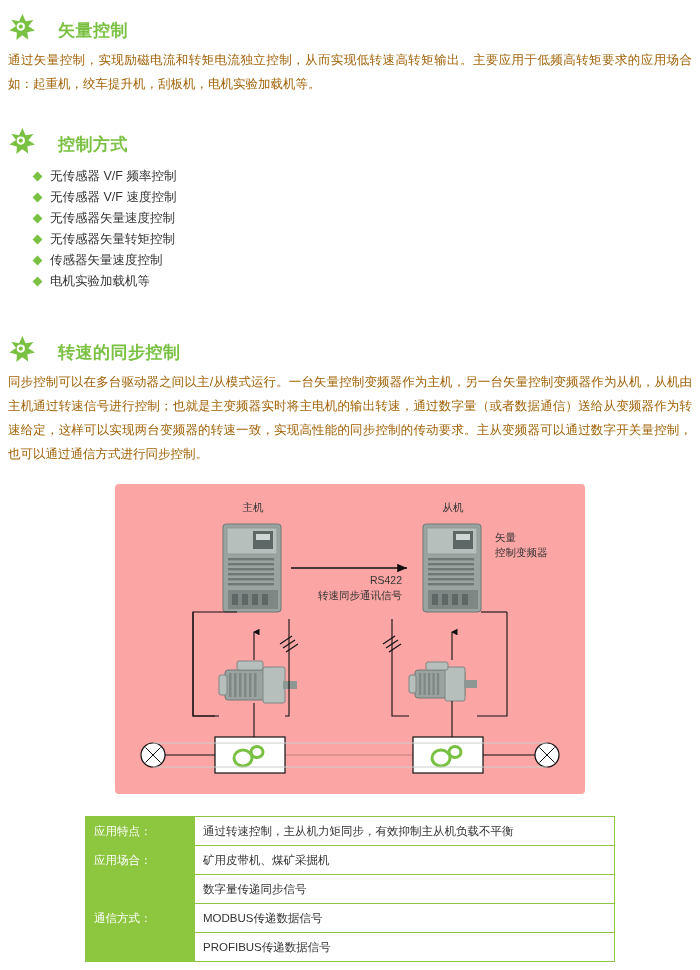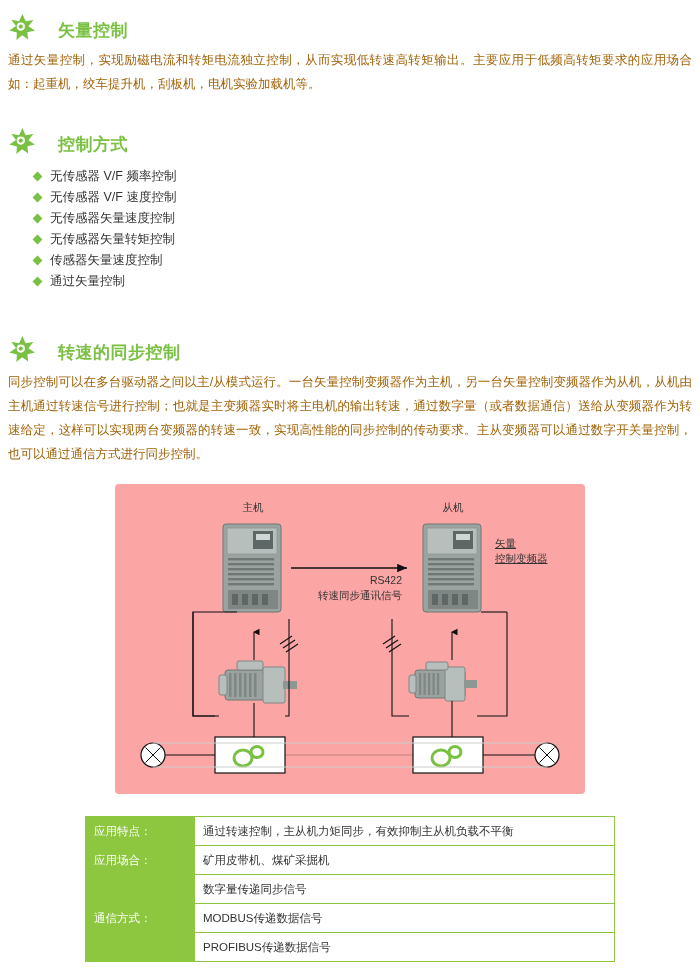--- a/index.html
+++ b/index.html
@@ -171,21 +171,21 @@
     <li>
         <span class="diamond"></span>
         <span>无传感器矢量转矩控制</span>
       </li>
     <li>
         <span class="diamond"></span>
         <span>传感器矢量速度控制</span>
       </li>
     <li>
         <span class="diamond"></span>
-        <span>通过矢量控制</span>
+        <span>电机实验加载机等</span>
       </li>
   </ul>
 
   <div class="section-head" style="margin-top:38px;">
     <span class="star">
       <svg width="30" height="30" viewBox="0 0 30 30" xmlns="http://www.w3.org/2000/svg">
         <path d="M14.5 2 L17.6 9.2 L25.4 8.1 L20.4 14.2 L27 18.6 L19.3 20.2 L20.2 27.6 L14.2 23.2 L8.4 28 L8.9 20.4 L1.4 18.4 L8 14.1 L3.3 7.8 L11 9.3 Z" fill="#7ac143"></path>
         <circle cx="12.8" cy="14.6" r="4.1" fill="#ffffff"></circle>
         <circle cx="12.8" cy="14.6" r="2.1" fill="#7ac143"></circle>
       </svg>
@@ -345,21 +345,21 @@
 
         <path d="M100 271 L50 271" stroke="#111" stroke-width="1.1" fill="none"></path>
         <path d="M368 271 L420 271" stroke="#111" stroke-width="1.1" fill="none"></path>
         <path d="M170 271 L298 271" stroke="#111" stroke-width="1.1" fill="none" opacity="0.25"></path>
       </svg>
 
       <div class="dg-label center" style="left:115px; top:16px; width:46px;">主机</div>
       <div class="dg-label center" style="left:315px; top:16px; width:46px;">从机</div>
       <div class="dg-label center" style="left:181px; top:89px; width:106px;text-align:right;">RS422
 转速同步通讯信号</div>
-      <div class="dg-label" style="left:380px; top:52px;text-decoration:underline;">矢量
+      <div class="dg-label" style="left:380px; top:46px;">矢量
 控制变频器</div>
     </div>
   </div>
 
   <div class="table-wrap">
     <table class="spec">
       <tbody>
           <tr>
         <td class="key">应用特点：</td>
         <td class="val">通过转速控制，主从机力矩同步，有效抑制主从机负载不平衡</td>

